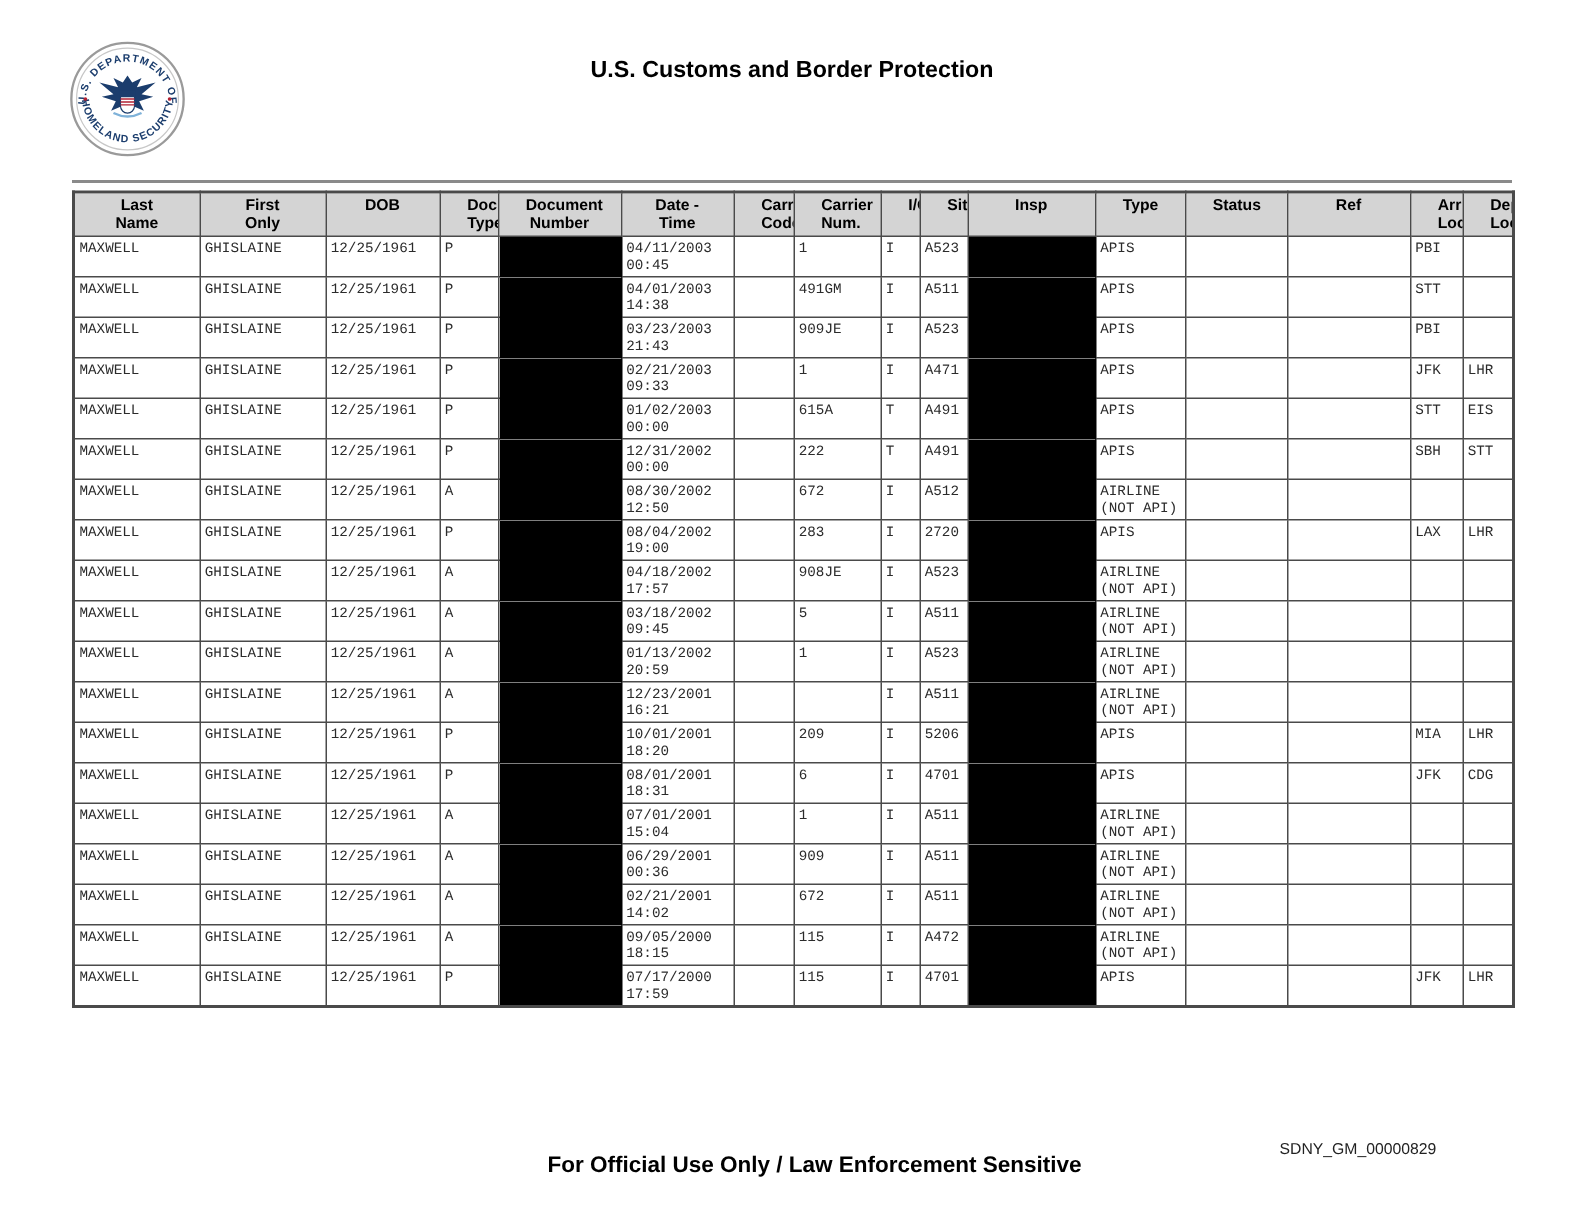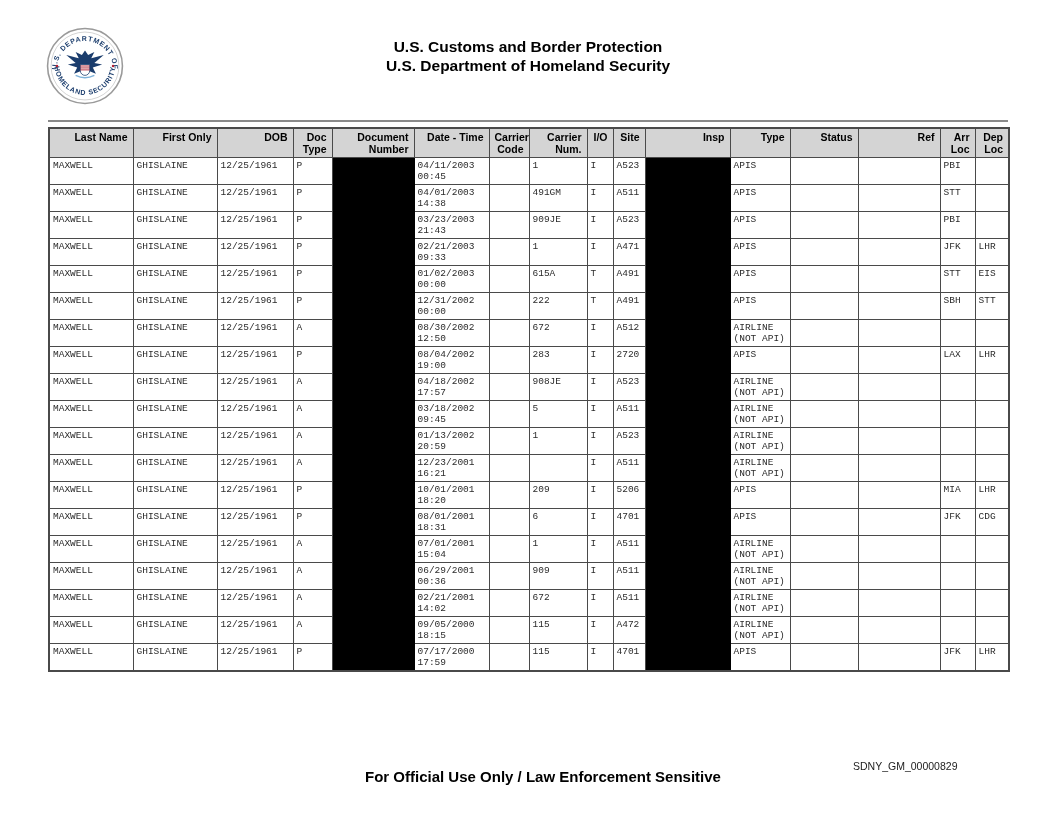--- a/index.html
+++ b/index.html
@@ -18,22 +18,22 @@
   .generated-by { position:absolute; left:377px; top:1px; }
   .redaction-inline { display:inline-block; width:120px; height:15px; background:#000; margin-left:5px; vertical-align:-3px; }
   .page-num { position:absolute; right:0; top:1px; }
   .page-num .total { font-size:14.5px; }
   .info-rule { position:absolute; left:48px; top:120px; width:960px; height:0; border-top:2px solid #8a8a8a; }
 
   
   .enc-table-wrap { position:absolute; left:48px; top:127px; width:960px; }
   table.enc { border-collapse:collapse; table-layout:fixed; width:960px; border:2px solid #4a4a4a; }
   table.enc th {
-    background:#d4d4d4; font-size:10.5px; font-weight:bold; text-align:right;
-    vertical-align:top; padding:2px 5px; border:1px solid #4a4a4a; line-height:12px;
+    background:#d4d4d4; font-size:10.5px; font-weight:bold; text-align:center;
+    vertical-align:top; padding:2px 18px; border:1px solid #4a4a4a; line-height:12px;
     overflow:hidden; color:#000;
   }
   table.enc td {
     font-family:"Liberation Mono","DejaVu Sans Mono",monospace;
     font-size:9.5px; line-height:11px; color:#2b2b2b;
     vertical-align:top; padding:2px 3px; border:1px solid #4a4a4a;
     height:26px; overflow:hidden; word-wrap:break-word;
   }
   table.enc td.redacted { background:#000; border-color:#000; }
 
@@ -69,21 +69,20 @@
       <path d="M50 30 L54 36 L62 32 L58 40 L74 36 L62 46 L72 48 L60 52 L64 60 L52 55 L50 62 L48 55 L36 60 L40 52 L28 48 L38 46 L26 36 L42 40 L38 32 L46 36 Z" fill="#1b3d6d"></path>
       <path d="M43 43 h14 v5 h-14 z" fill="#1b3d6d"></path>
       <path d="M44 48 h12 v8 a6 6 0 0 1 -12 0 z" fill="#ffffff" stroke="#1b3d6d" stroke-width="1"></path>
       <path d="M44 50 h12 M44 52.5 h12 M44 55 h12" stroke="#b22234" stroke-width="1.2" fill="none"></path>
       <path d="M38 62 q12 6 24 0" stroke="#7fb2d9" stroke-width="2" fill="none"></path>
     </g>
   </svg>
 
   <div class="title-block">
     <div>U.S. Customs and Border Protection</div>
-    <div>U.S. Department of Homeland Security</div>
   </div>
 
   <div class="info-rule"></div>
 
   <div class="enc-table-wrap">
     <table class="enc" id="encTable">
       <colgroup id="encCols">
           <col style="width: 84px;">
           <col style="width: 84px;">
           <col style="width: 76px;">

